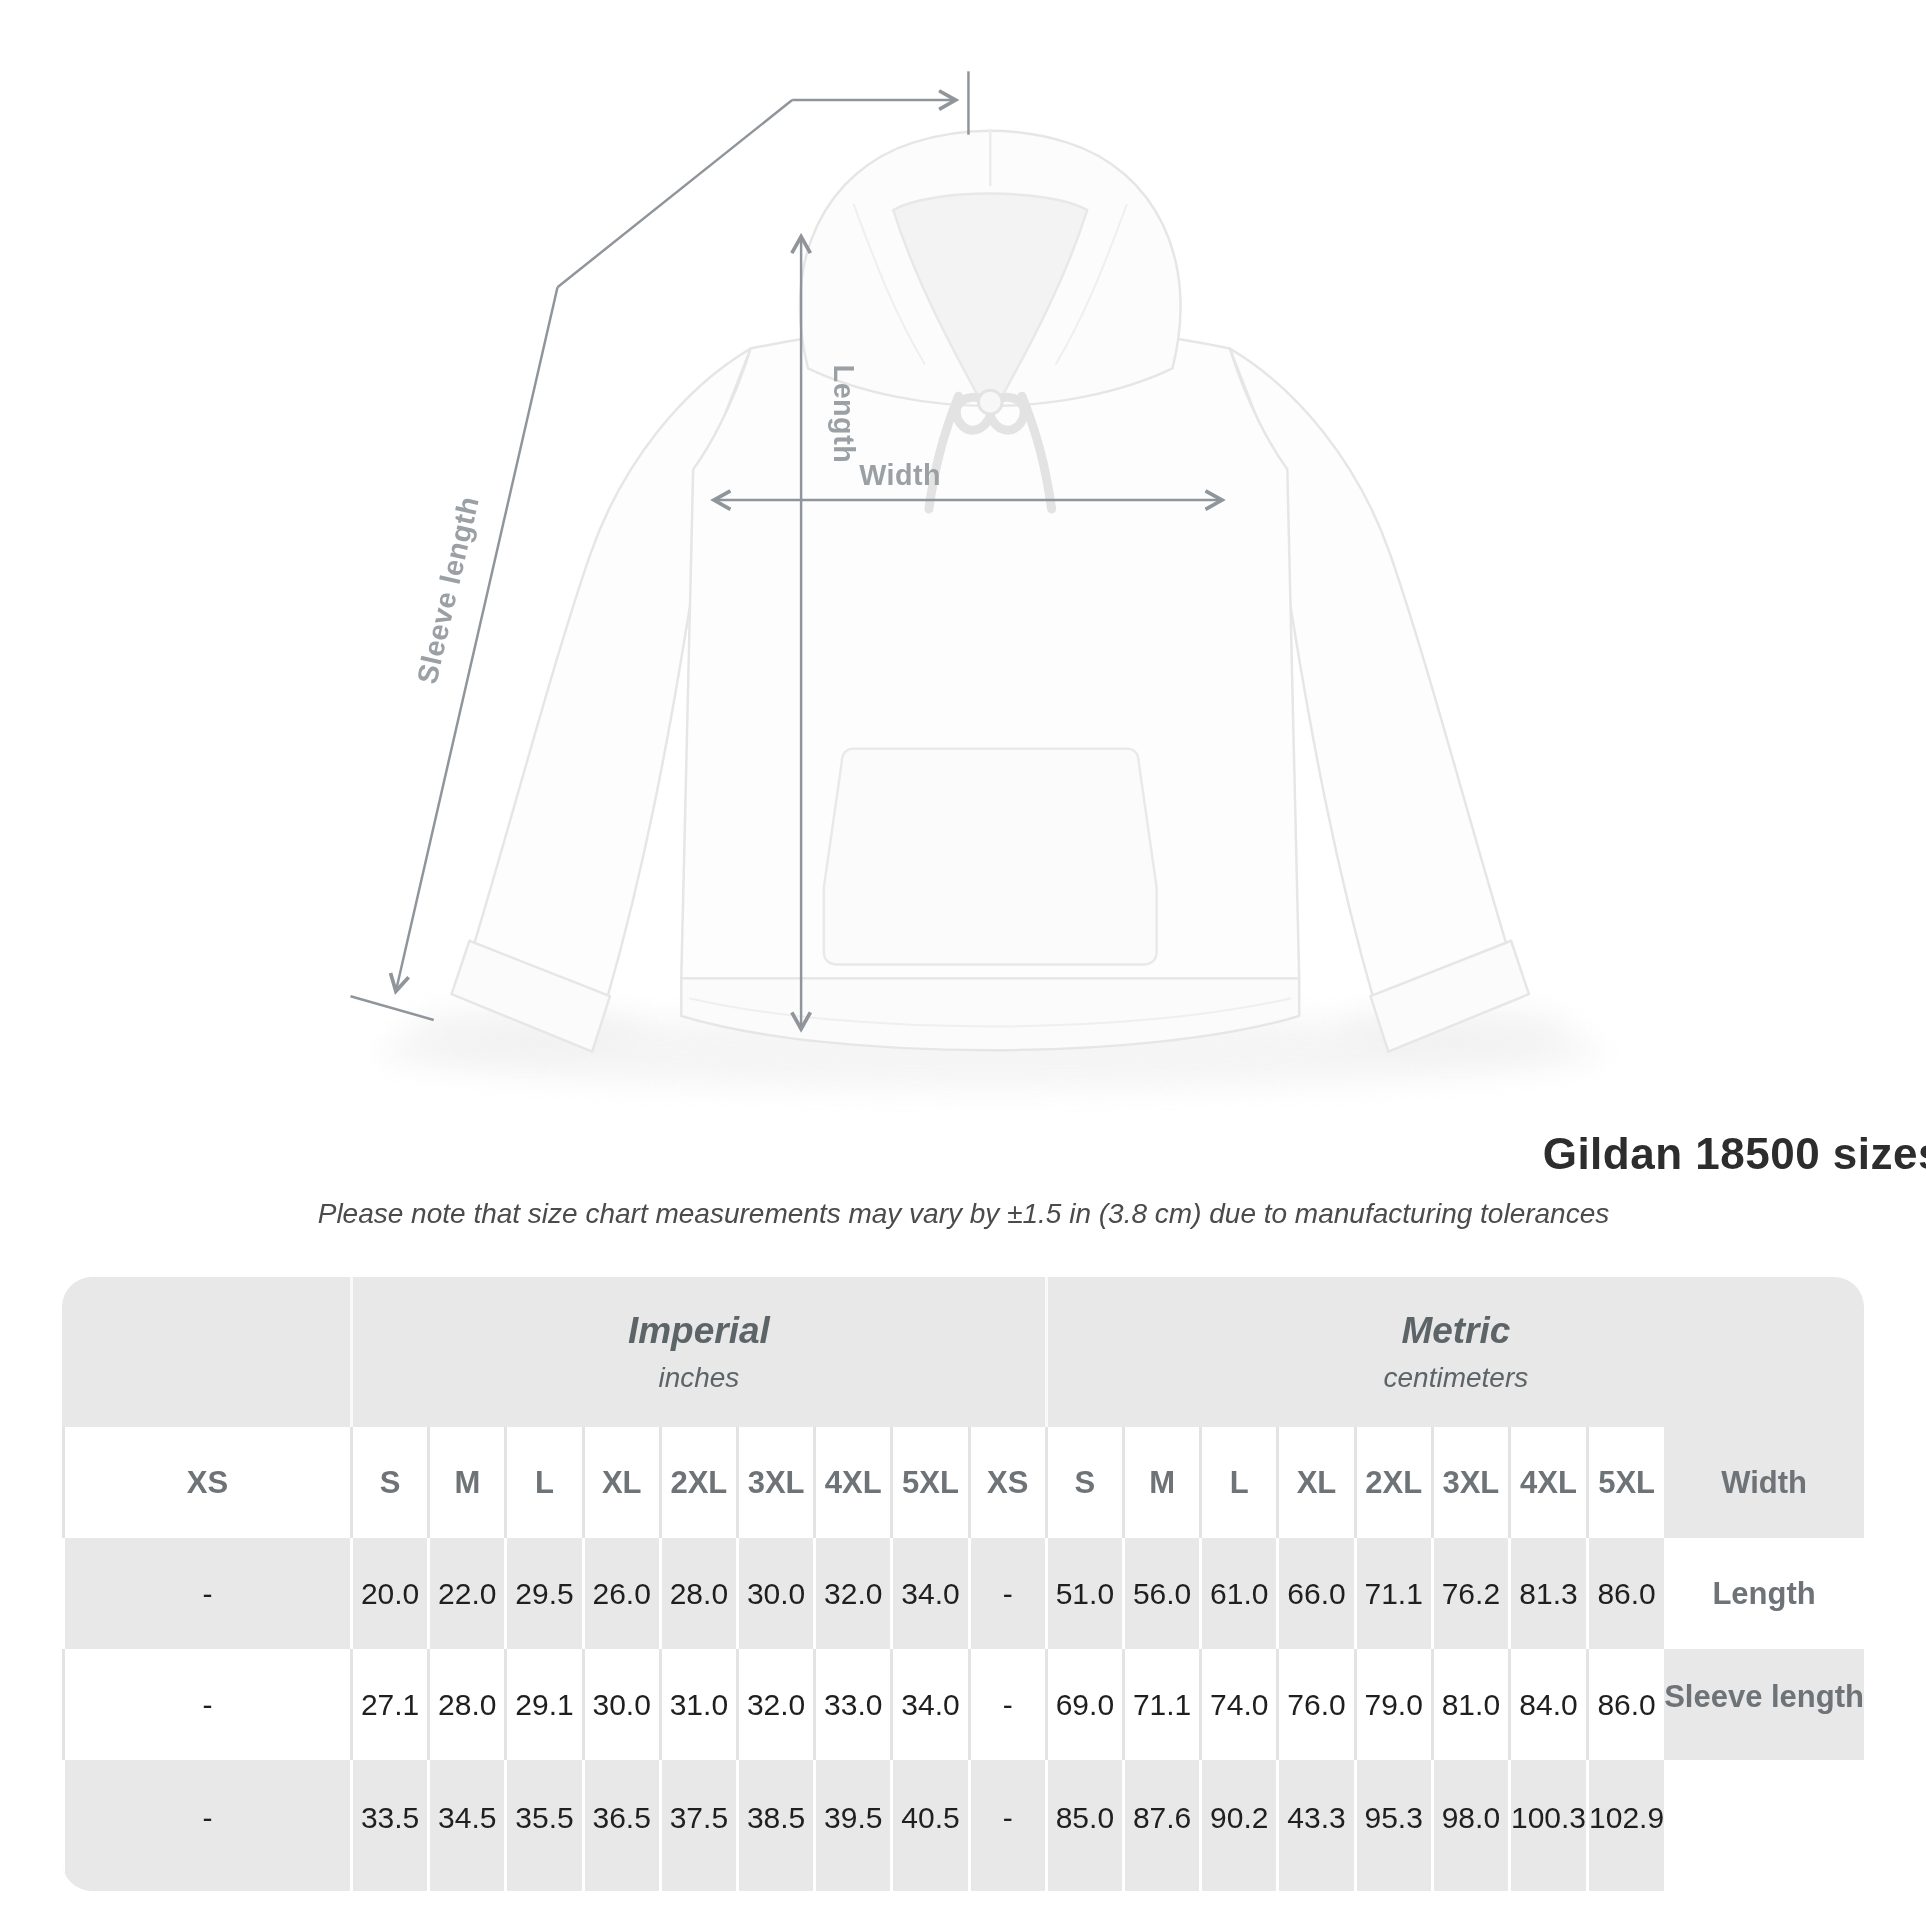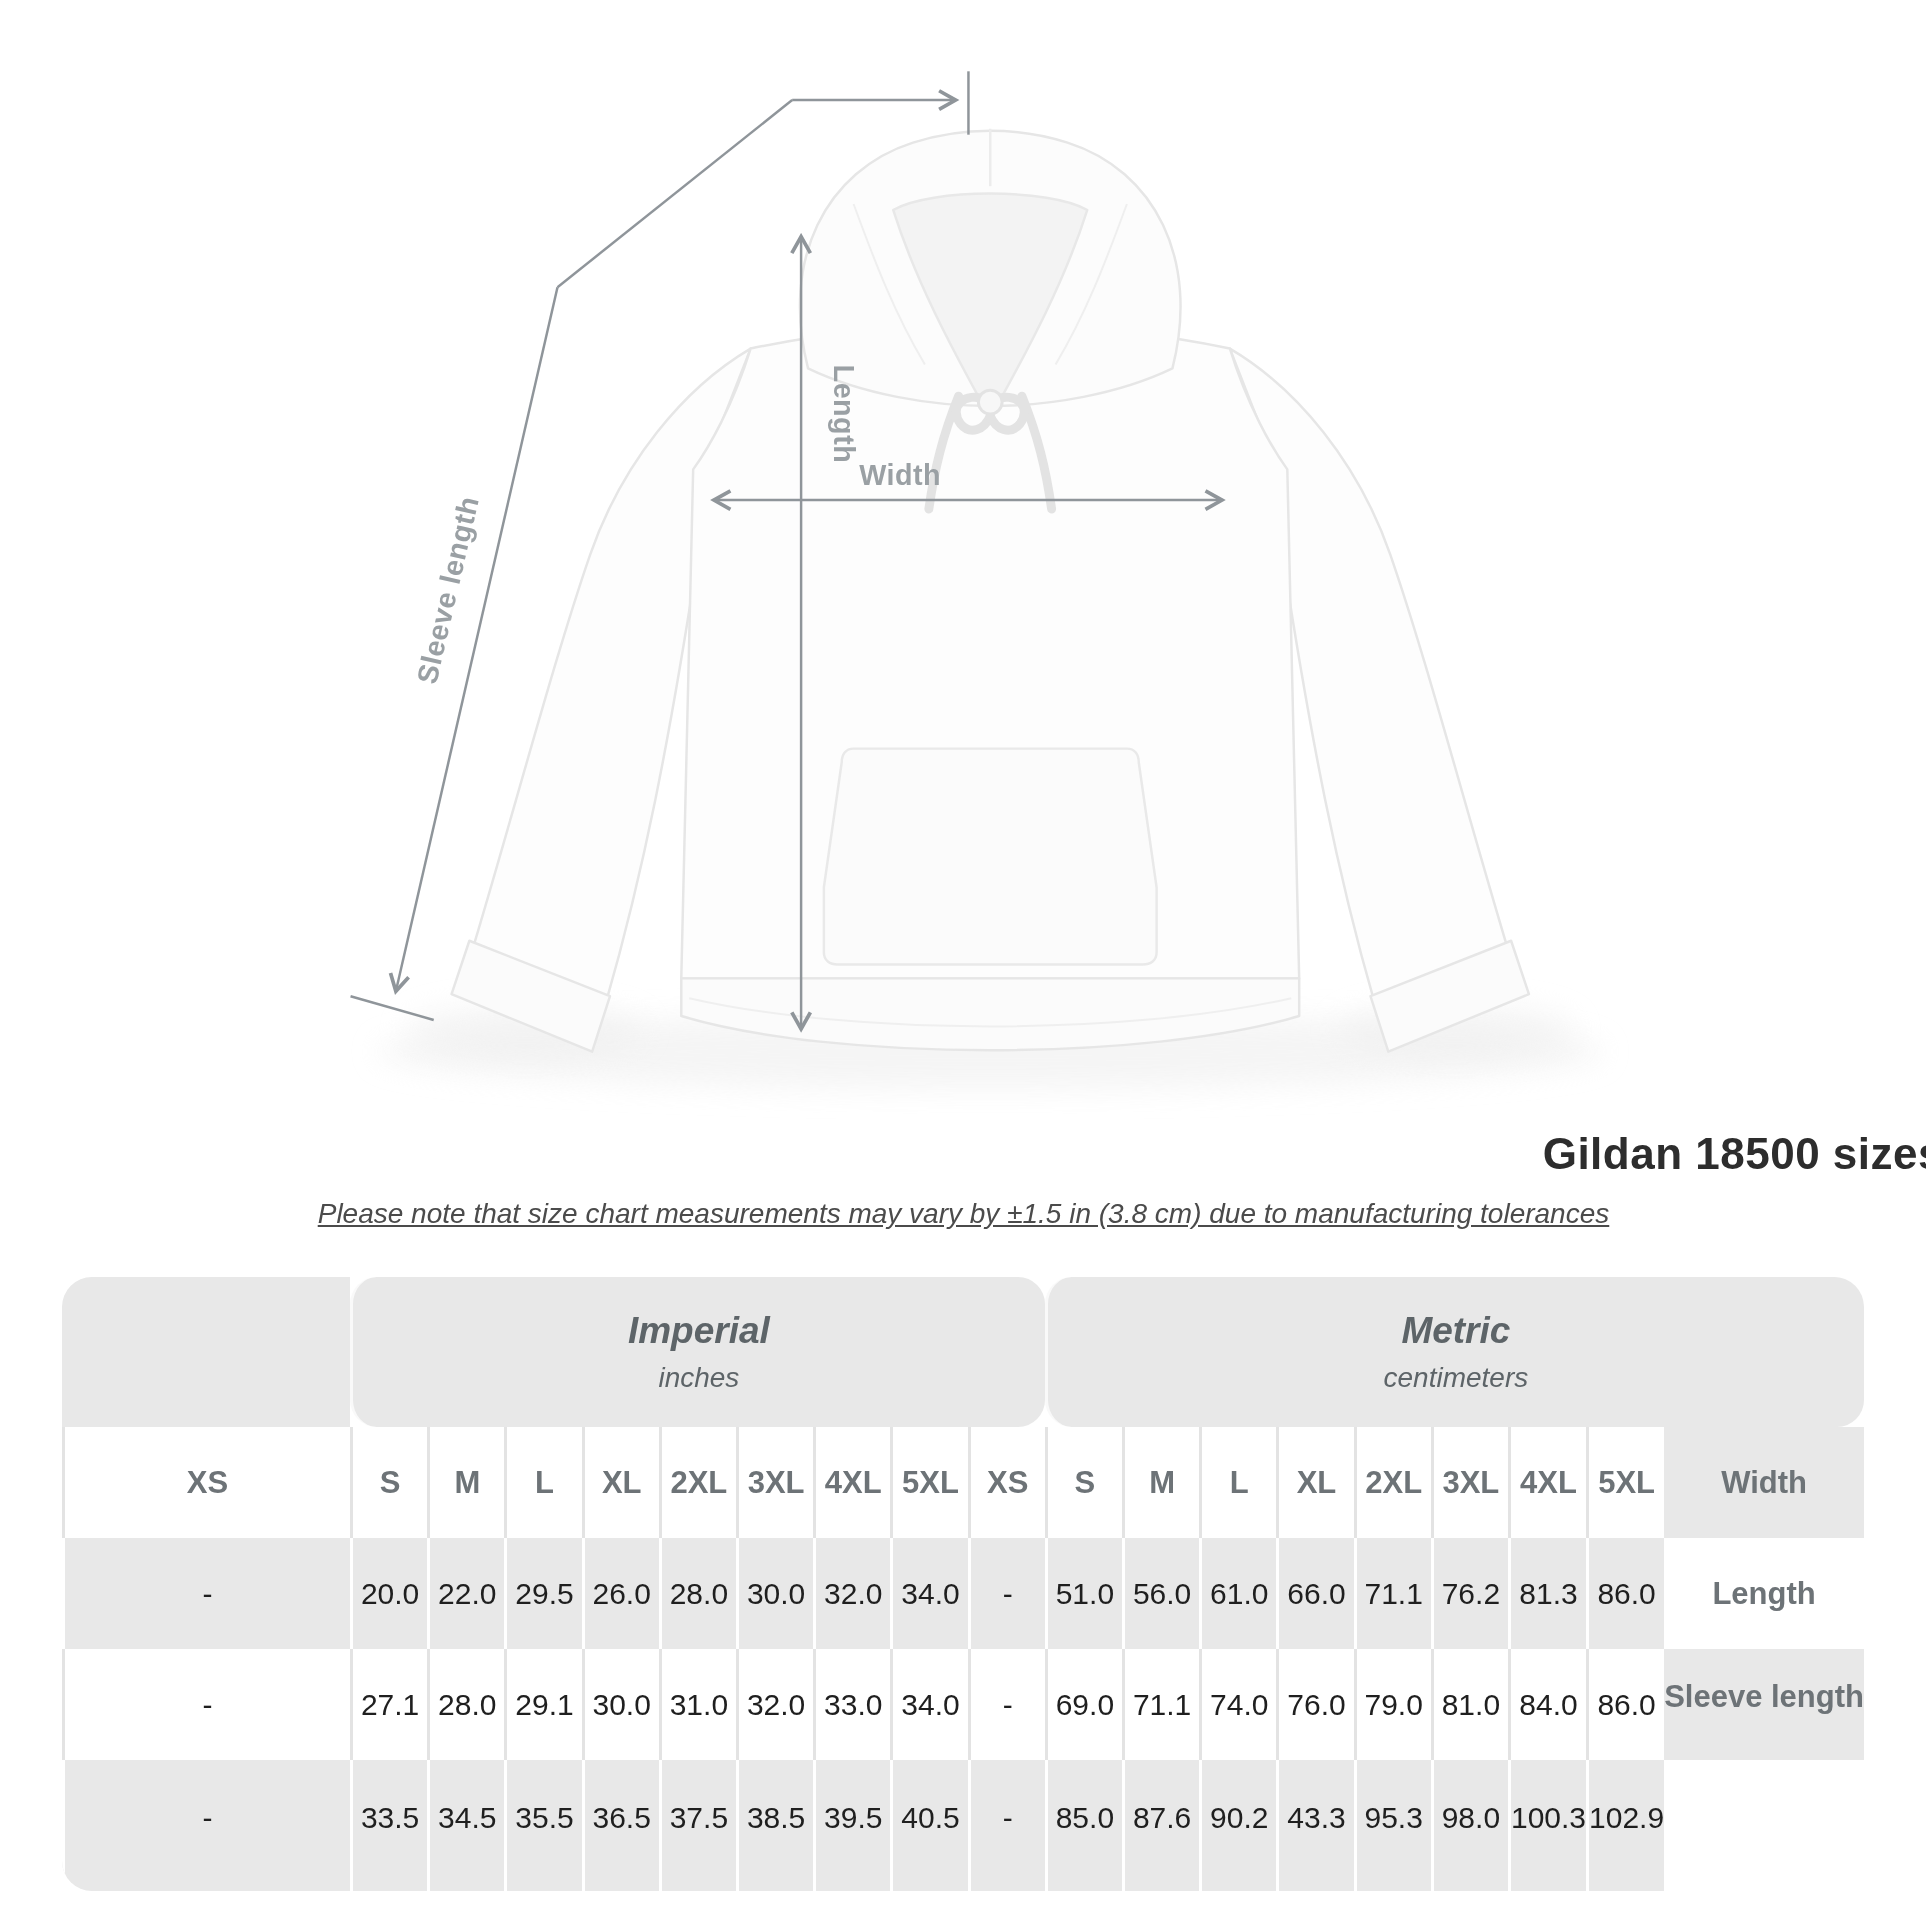--- a/index.html
+++ b/index.html
@@ -13,40 +13,40 @@
     font-family:"Liberation Sans","DejaVu Sans",sans-serif;
     font-size:29px;font-weight:bold;letter-spacing:.5px;fill:#9aa0a4;
   }
   
   .title{
     position:absolute;top:1129px;left:16px;width:100%;text-align:right;
     font-size:44px;font-weight:bold;color:#2d2d2d;letter-spacing:0.5px;
   }
   .subtitle{
     position:absolute;top:1198px;left:0;width:100%;text-align:center;
-    font-size:28px;font-style:italic;color:#4b4b4b;text-decoration:underline;
+    font-size:28px;font-style:italic;color:#4b4b4b;
   }
   
   .size-table{
     position:absolute;top:1277px;left:62px;width:1802px;height:614px;
     display:grid;
     grid-template-columns:288px repeat(18,1fr);
     grid-template-rows:150px 111px 111px 111px 131px;
     border-radius:30px;overflow:hidden;
   }
   .c{
     display:flex;align-items:center;justify-content:center;
     white-space:nowrap;border-left:3px solid transparent;
   }
   .w{background:#ffffff;border-left-color:#e3e3e3;}
   .g{background:#e8e8e8;border-left-color:#ffffff;}
   .first{border-left:none;}
   .band{background:#e8e8e8;border-left-color:rgba(255,255,255,.75);
         flex-direction:column;gap:10px;}
-  .span9{grid-column:span 9;border-radius:27px;}
+  .span9{grid-column:span 9;}
   .unit-name{font-size:37px;font-weight:bold;font-style:italic;color:#5d6468;}
   .unit-sub{font-size:28px;font-style:italic;color:#5d6468;}
   .hsz,.lab{font-size:31px;font-weight:bold;color:#6d7377;}
   .val{font-size:30px;color:#1f1f1f;}
   .bot{padding-bottom:16px;}
 </style>
 </head>
 <body>
 
 <svg class="diagram" viewBox="0 0 1946 1130" xmlns="http://www.w3.org/2000/svg">

